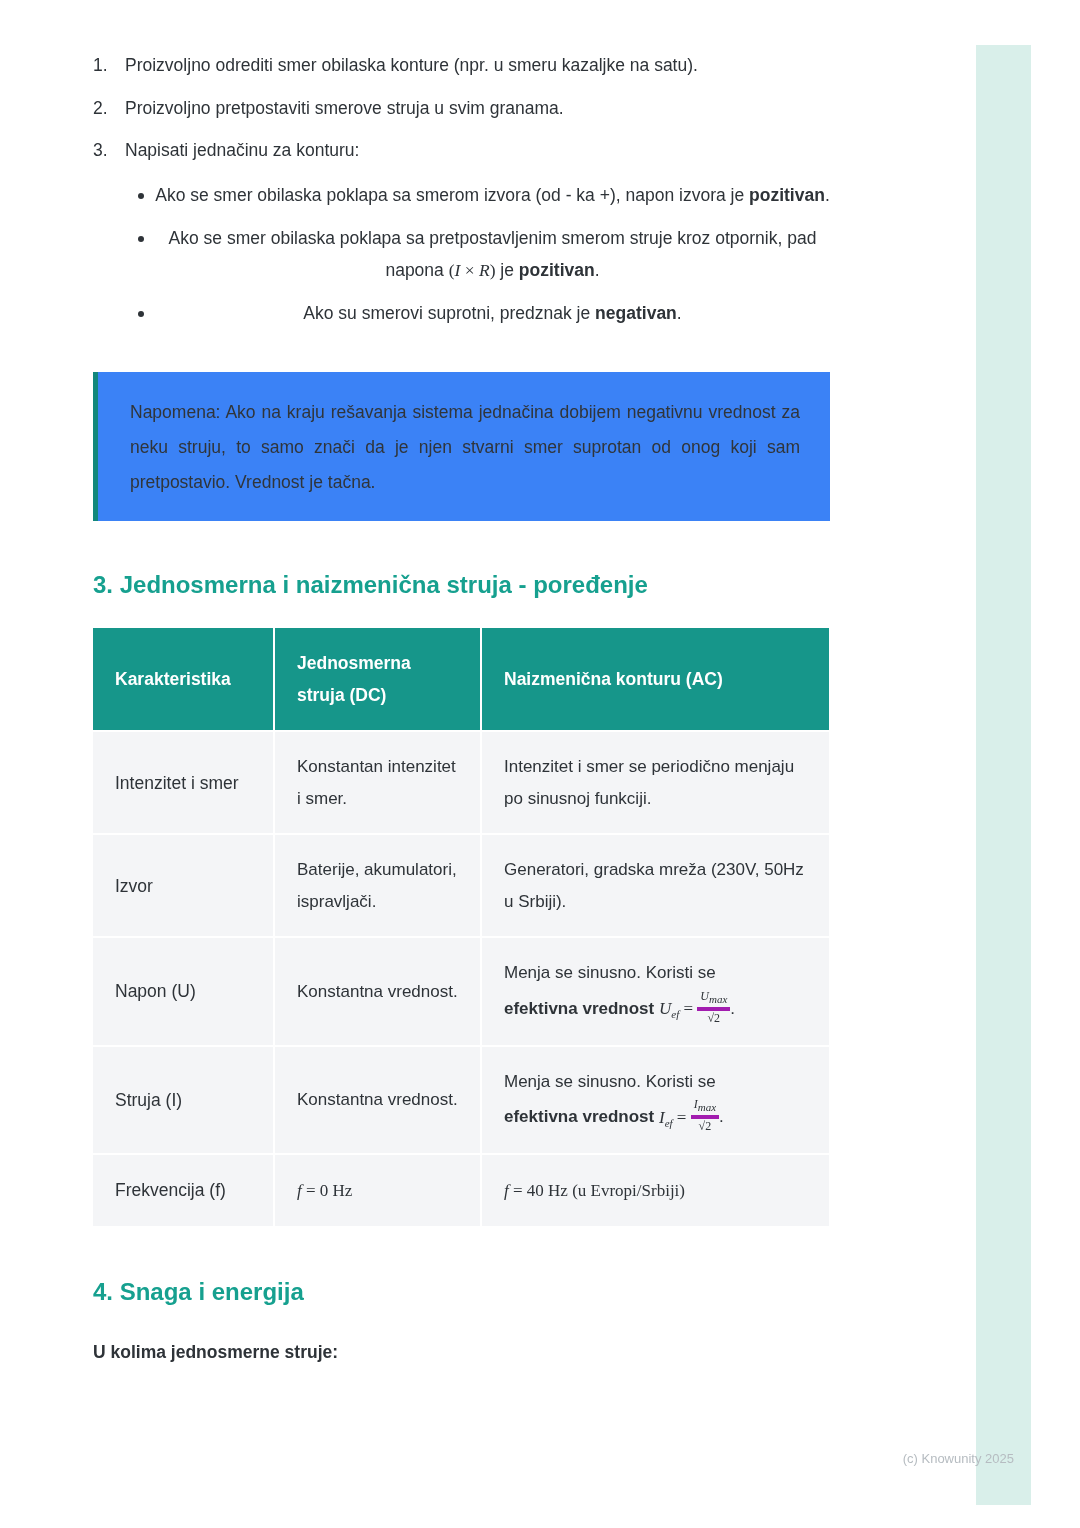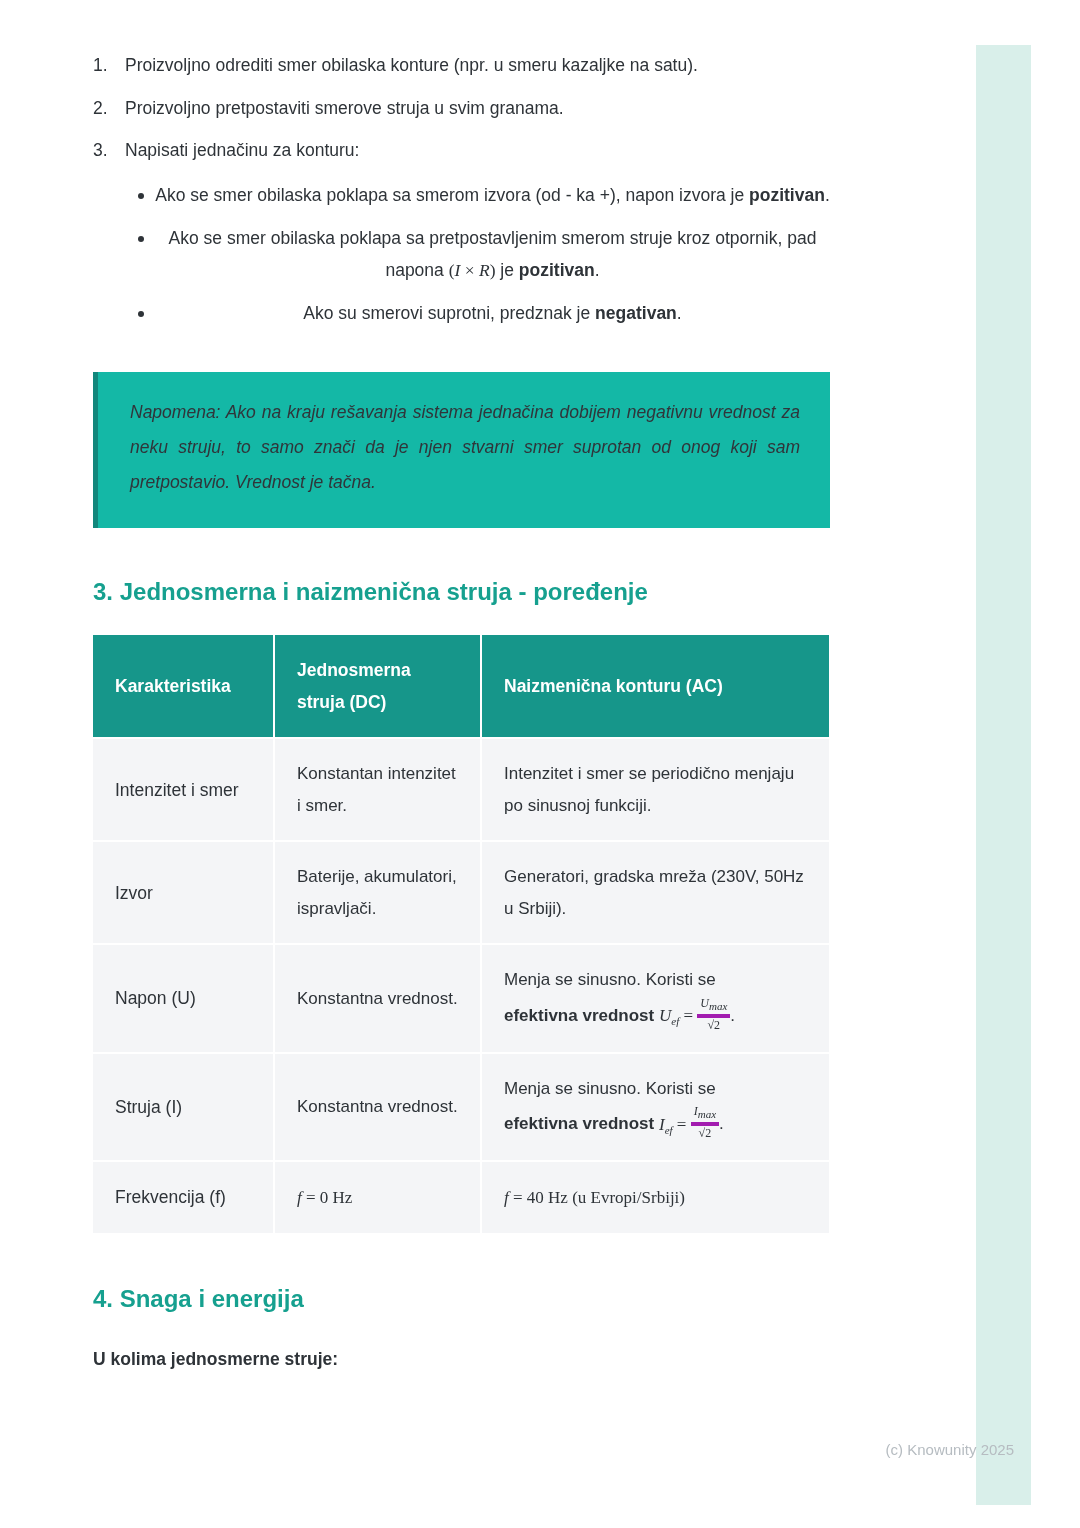--- a/index.html
+++ b/index.html
@@ -42,24 +42,23 @@
 
   .math { font-family: "Liberation Serif", serif; }
   .mi { font-style: italic; }
   .msub { font-size: 11px; font-style: italic; }
   .frac { display: inline-block; text-align: center; vertical-align: -0.65em; font-size: 12px; line-height: 1.25; }
   .fnum { display: block; border-bottom: 4px solid #a21caf; padding: 0 3px; }
   .fden { display: block; }
 
   .callout {
     margin-top: 42px;
-    background: #14b8a6;
+    background: #3b82f6;
     border-left: 5px solid #12877c;
-    padding: 23px 30px 28px 32px;
-    font-style: italic;
+    padding: 23px 30px 21px 32px;
     text-align: justify;
     line-height: 2.0;
     color: #30353a;
   }
 
   .h-teal {
     color: #16a08f;
     font-size: 24px;
     font-weight: bold;
     line-height: 1.3;
@@ -90,22 +89,22 @@
     vertical-align: middle;
     line-height: 1.85;
     font-size: 17px;
   }
   table.compare td.lbl { font-weight: normal; font-size: 17.5px; }
 
   .intro { font-weight: bold; margin-top: 30px; }
   .power-bullet { display: flex; margin-top: 28px; font-weight: bold; }
 
   .footer {
-    position: absolute; right: 66px; bottom: 70px;
-    font-size: 15px; color: #b6bcc1; z-index: 2;
+    position: absolute; right: 66px; bottom: 62px;
+    font-size: 13px; color: #b6bcc1; z-index: 2;
   }
 </style>
 </head>
 <body>
 
 <div class="side-strip"></div>
 
 <div class="content">
 
   <div>

